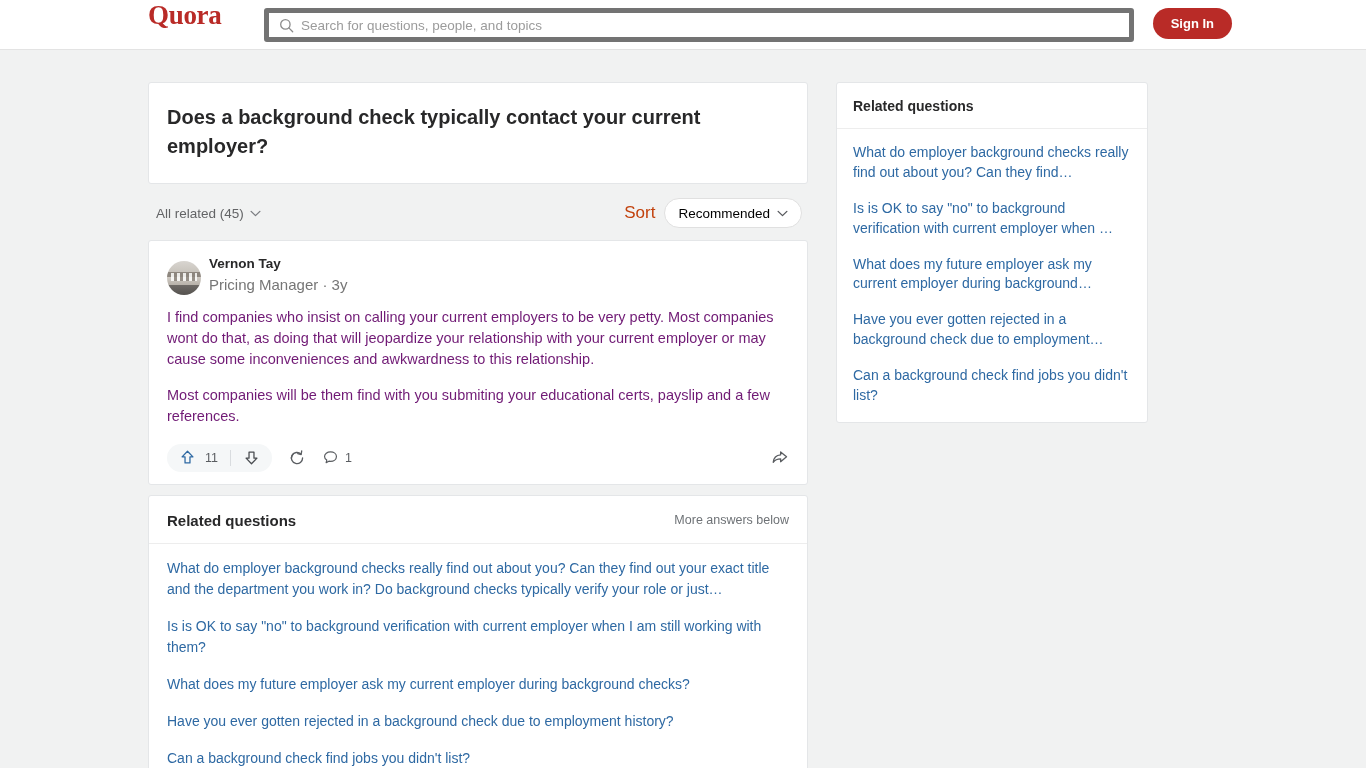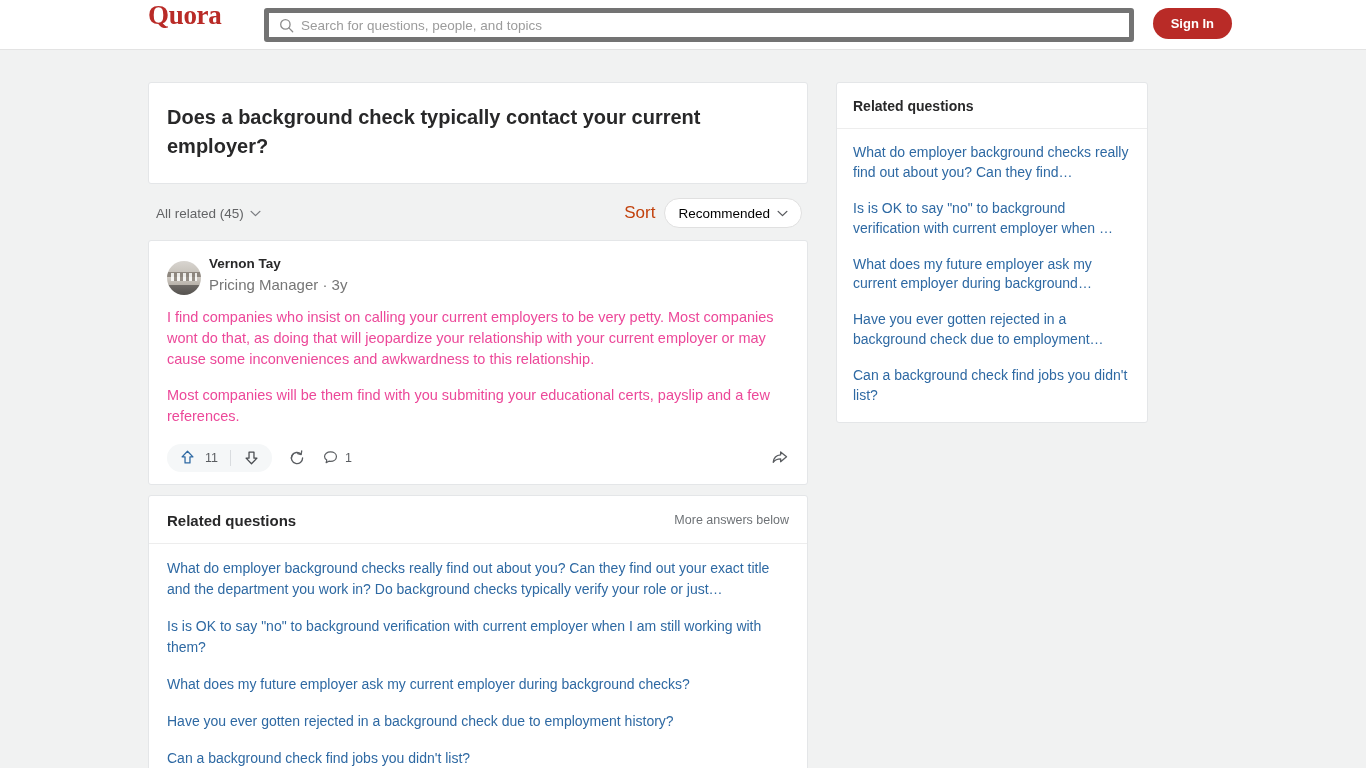--- a/index.html
+++ b/index.html
@@ -111,21 +111,21 @@
     background:
       repeating-linear-gradient(to right, #fdfdfb 0 3px, #8d867e 3px 6px);
     opacity: .85;
   }
   .author-name { font-size: 13.5px; font-weight: bold; color: #282829; line-height: 1.3; }
   .author-meta { font-size: 15px; color: #767676; line-height: 1.4; margin-top: 1px; }
 
   .answer-body { margin-top: 12px; }
   .answer-body p {
     margin: 0 0 14px 0;
-    font-size: 14.5px; line-height: 1.48; color: #ec4899;
+    font-size: 14.5px; line-height: 1.48; color: #701a75;
   }
   .answer-body p:last-child { margin-bottom: 0; }
 
   .action-row {
     display: flex; align-items: center; justify-content: space-between;
     margin-top: 14px; height: 32px;
   }
   .action-left { display: flex; gap: 16px; }
   .vote-pill {
     display: flex; align-items: center;

